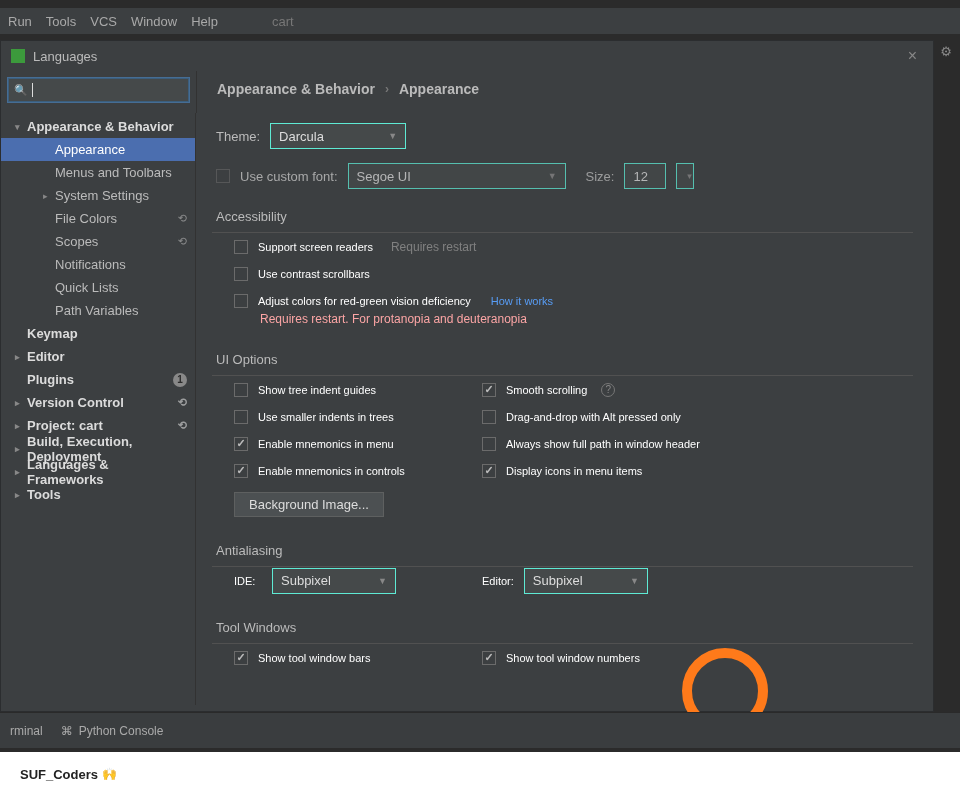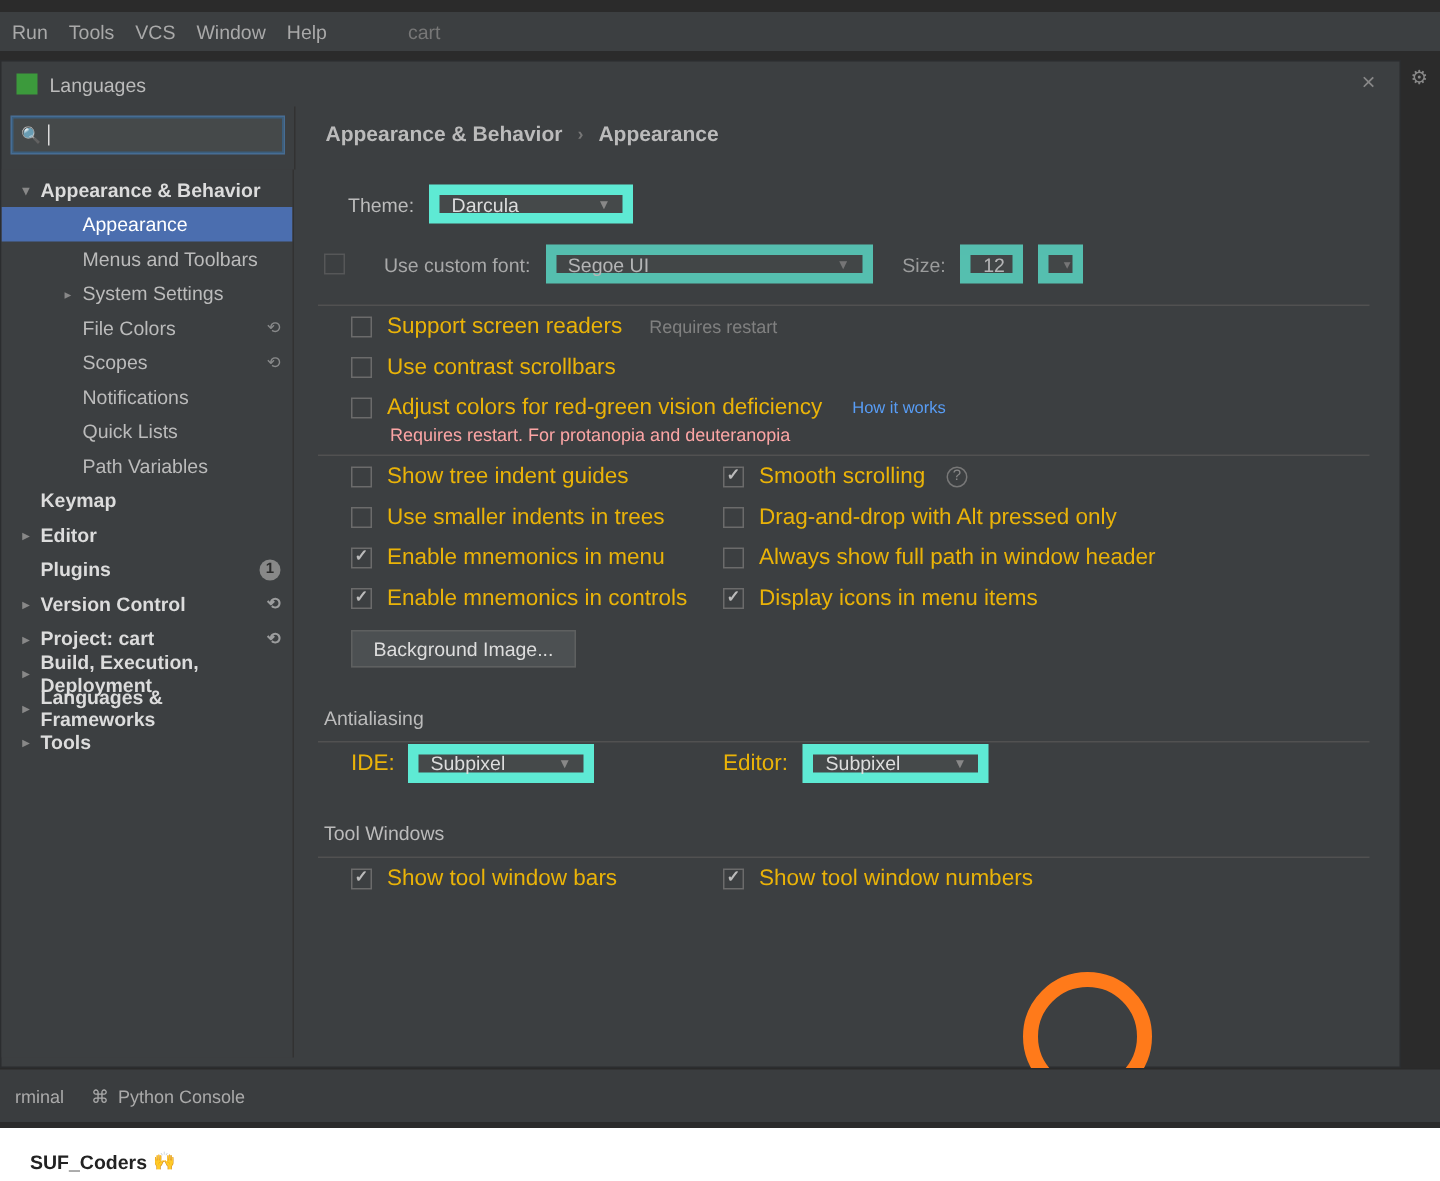--- a/index.html
+++ b/index.html
@@ -38,34 +38,34 @@
 .tree-item.level2 { padding-left: 42px;}
 .tree-item.selected { background:#4b6eaf; color:#fff;}
 .tree-item .badge-reset { opacity:.6; font-size:11px;}
 .tree-item .count-badge { background:#888; color:#2b2b2b; border-radius:50%; width:14px; height:14px; font-size:10px; display:flex; align-items:center; justify-content:center;}
 
 .content { flex:1; padding: 10px 20px; overflow:auto; color:#bbb;}
 .breadcrumb { font-size:14px; color:#bbbbbb; font-weight:600; margin-bottom:16px; display:flex; align-items:center; gap:10px;}
 .breadcrumb .sep { color:#777; font-size:12px;}
 
 .form-row { display:flex; align-items:center; gap:10px; margin-bottom:14px;}
-.label { color:#bbb; font-size:13px;margin-left:16px;}
-.select { background:#45494a; border:7px solid #5eead4; color:#ddd; padding:3px 8px; height:26px; display:flex; align-items:center; justify-content:space-between; font-size:13px;}
+.label { color:#bbb; font-size:13px;}
+.select { background:#45494a; border:1px solid #5eead4; color:#ddd; padding:3px 8px; height:26px; display:flex; align-items:center; justify-content:space-between; font-size:13px;}
 .select .caret { color:#888; font-size:9px; margin-left:8px;}
 
 .cb { width:14px; height:14px; border:1px solid #6b6b6b; background:transparent; display:inline-flex; align-items:center; justify-content:center; font-size:11px; color:#bbb;}
 .cb.checked::after { content:"✓"; color:#bbb; font-size:11px; font-weight:bold; line-height:1;}
 .cb.disabled { opacity:.55; }
 
 .section-title { color:#bbb; font-size:13px; margin: 26px 0 8px 0;}
 .section-title.first { margin-top:20px;}
 .divider { border-top:1px solid #515151; margin-left:-4px;}
 
 .opt-row { display:flex; align-items:center; gap:10px; height:27px; padding-left:18px;}
-.opt-row .txt { color:#eab308; font-size:15px;}
+.opt-row .txt { color:#ffffff; font-size:11px;}
 .hint { color:#808080; font-size:12px; margin-left:8px;}
 .link { color:#589df6; font-size:11px; margin-left:10px; cursor:pointer;}
 .sub-hint { color:#fca5a5; font-size:12px; padding-left:44px; margin-top:-2px; margin-bottom:6px;}
 
 .two-col { display:flex;justify-content:flex-end; }
 .two-col .colA { width: 248px;}
 .two-col .colB { flex:1;}
 .info-icon { width:14px; height:14px; border:1px solid #777; border-radius:50%; color:#888; font-size:10px; display:inline-flex; align-items:center; justify-content:center; margin-left:4px;}
 
 .btn { background:#4c5052; border:1px solid #5e6060; color:#ddd; padding:4px 14px; font-size:13px; cursor:pointer;}
@@ -235,38 +235,40 @@
         </div>
         <span class="label" style="margin-left:10px; opacity:.75;">Size:</span>
         <div class="select" style="width:42px; opacity:.75;">
             <span>12</span>
           </div>
         <div class="select" style="width:18px; opacity:.75; justify-content:center;">
             <span class="caret">▾</span>
           </div>
       </div>
 
+      <div class="section-title first">Accessibility</div>
       <div class="divider"></div>
 
       <div class="opt-row">
         <span class="cb"></span>
         <span class="txt">Support screen readers</span>
         <span class="hint">Requires restart</span>
       </div>
       <div class="opt-row">
         <span class="cb"></span>
         <span class="txt">Use contrast scrollbars</span>
       </div>
       <div class="opt-row">
         <span class="cb"></span>
         <span class="txt">Adjust colors for red-green vision deficiency</span>
         <span class="link">How it works</span>
       </div>
       <div class="sub-hint">Requires restart. For protanopia and deuteranopia</div>
 
+      <div class="section-title">UI Options</div>
       <div class="divider"></div>
 
       <div class="two-col">
         <div class="colA">
           <div class="opt-row">
               <span class="cb"></span>
               <span class="txt">Show tree indent guides</span>
             </div>
           <div class="opt-row">
               <span class="cb"></span>

